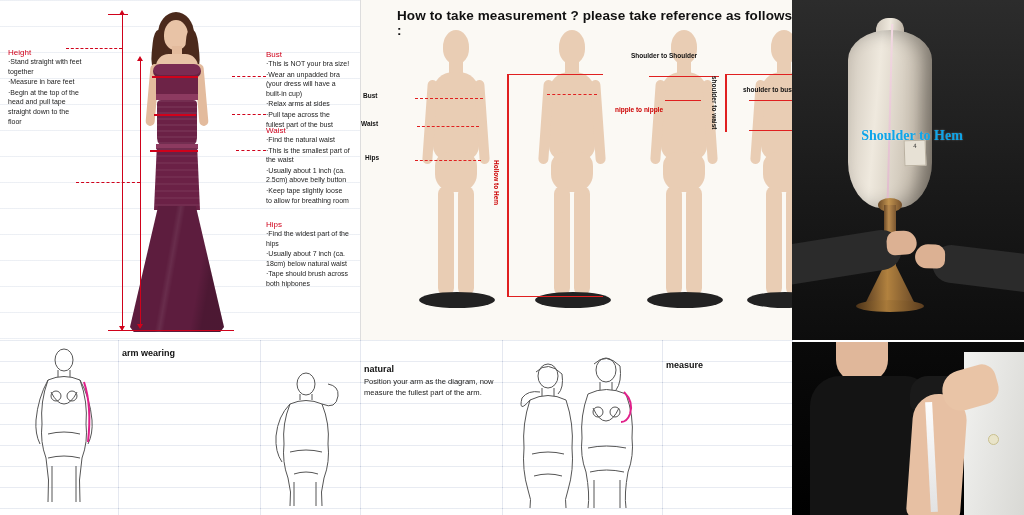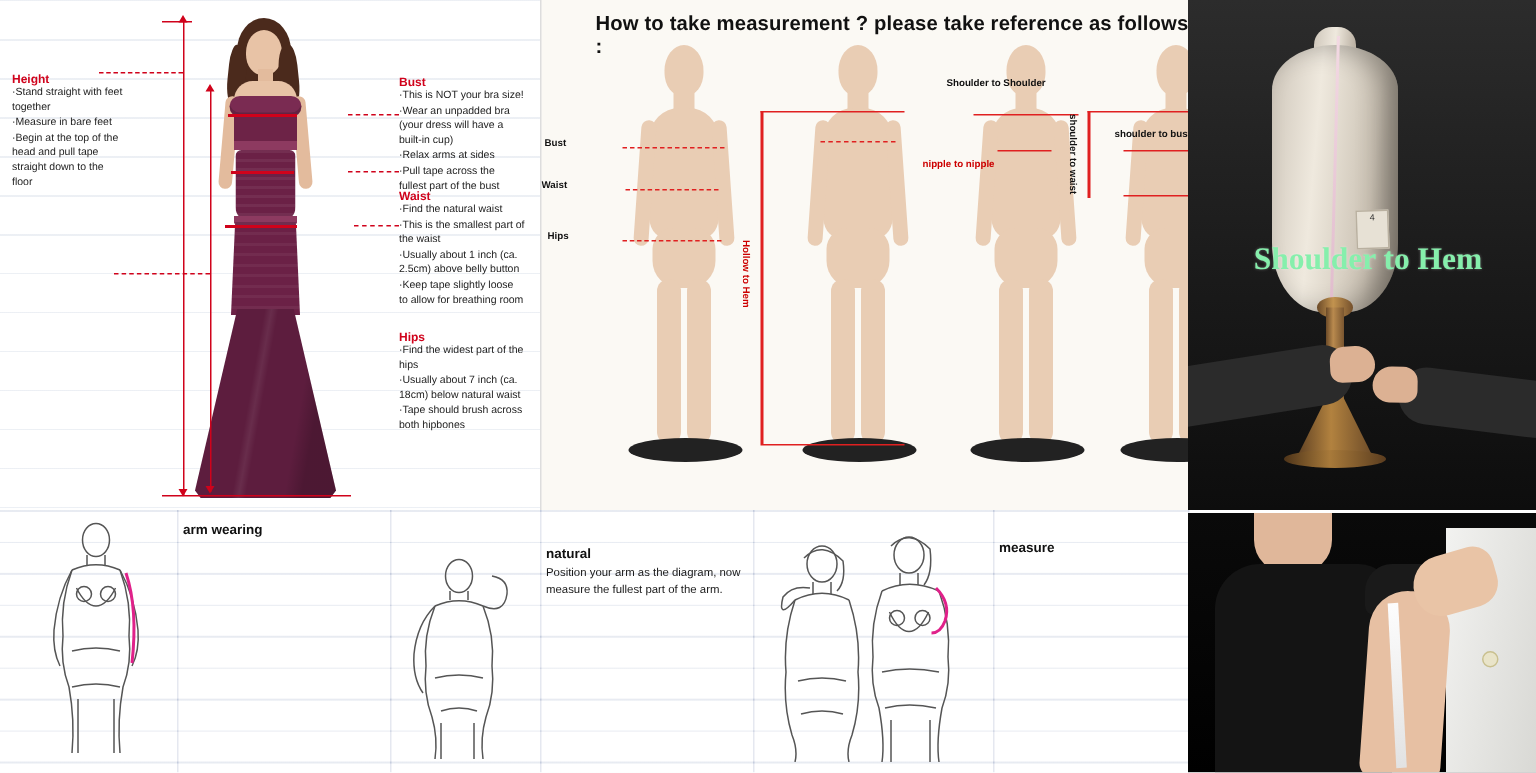--- a/index.html
+++ b/index.html
@@ -86,21 +86,21 @@
   
   .vline { position:absolute; width:1px; background:#d0021b; }
   .hline { position:absolute; height:1px; background:#d0021b; }
   .dashline { position:absolute; height:0; border-top:1px dashed #d0021b; }
   .arrowhead-up, .arrowhead-down {
     position:absolute; width:0; height:0; border-left:3px solid transparent; border-right:3px solid transparent;
   }
   .arrowhead-up { border-bottom:5px solid #d0021b; }
   .arrowhead-down { border-top:5px solid #d0021b; }
 
-  .lbl-head { font-size: 8px; font-weight: bold; color:#d0021b; }
+  .lbl-head { font-size: 8px; font-weight: normal; color:#d0021b; }
   .bullets { margin:0; padding:0; list-style:none; }
   .bullets li { font-size:7px; line-height:9.6px; color:#222; margin-bottom:1px; }
   .bullets li::before { content:"\00b7 "; }
 
   
   #panel-mannequin {
     left: 360px; top: 0; width: 432px; height: 340px;
     background: #fbf9f4;
     border-left: 1px solid #ddd;
     overflow: hidden;
@@ -182,22 +182,22 @@
     content:""; position:absolute; left:-18px; top:2px; width:30px; height:24px;
     background:#dcb193; border-radius:16px 12px 10px 14px; transform: rotate(-6deg);
   }
   .form-tag {
     position:absolute; left:112px; top:140px; width:22px; height:26px;
     background:#e7e1d5; border:1px solid #b9b0a0; font-size:6px; color:#333;
     text-align:center; line-height:1.1; padding-top:2px; box-sizing:border-box;
     transform: rotate(-2deg);
   }
   #shoulder-to-hem-label {
-    position:absolute; left:8px; top:160px; width:224px;
-    font-size:21px; font-weight:bold; color:#86efac; text-align:center;
+    position:absolute; left:8px; top:128px; width:224px;
+    font-size:14px; font-weight:bold; color:#0ea5e9; text-align:center;
     text-shadow: 0 0 2px rgba(255,255,255,0.35);
     font-family:"Liberation Serif", serif;
   }
 
   
   #bottom { position:absolute; left:0; top:340px; width:1024px; height:175px; background:#fff; }
   .ruled-box {
     position:absolute; top:0; height:175px;
     background-image: repeating-linear-gradient(to bottom, rgba(150,165,195,0.22) 0px, rgba(150,165,195,0.22) 1px, transparent 1px, transparent 21px);
     border-right: 1px solid rgba(150,165,195,0.25);

